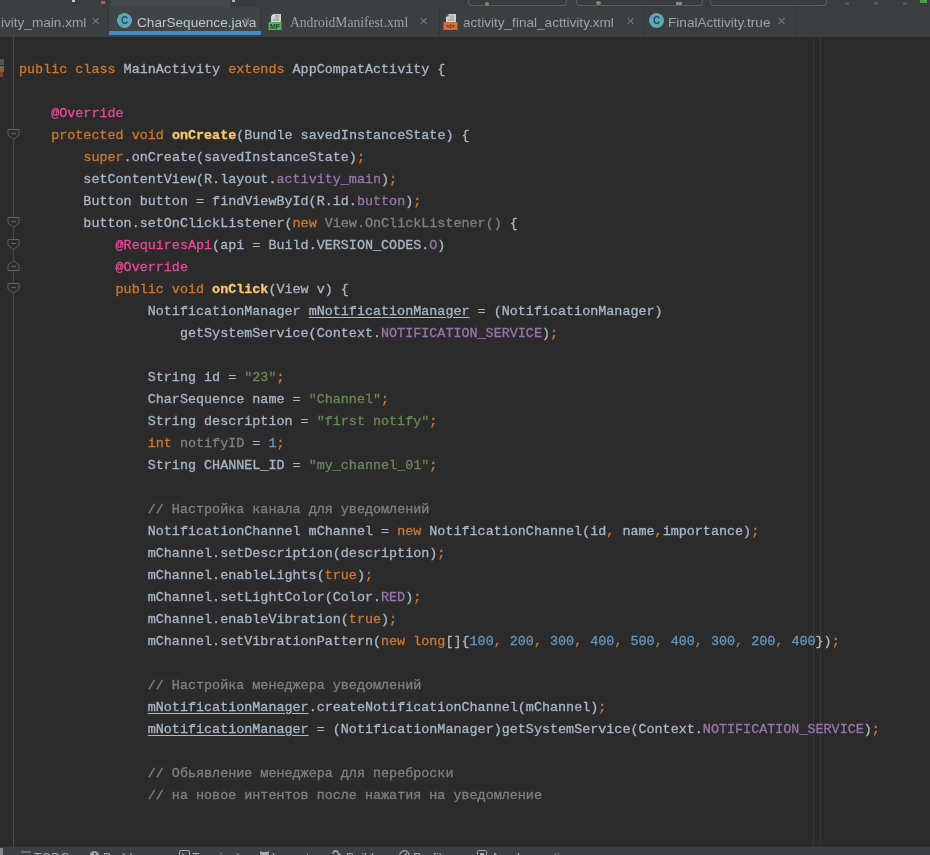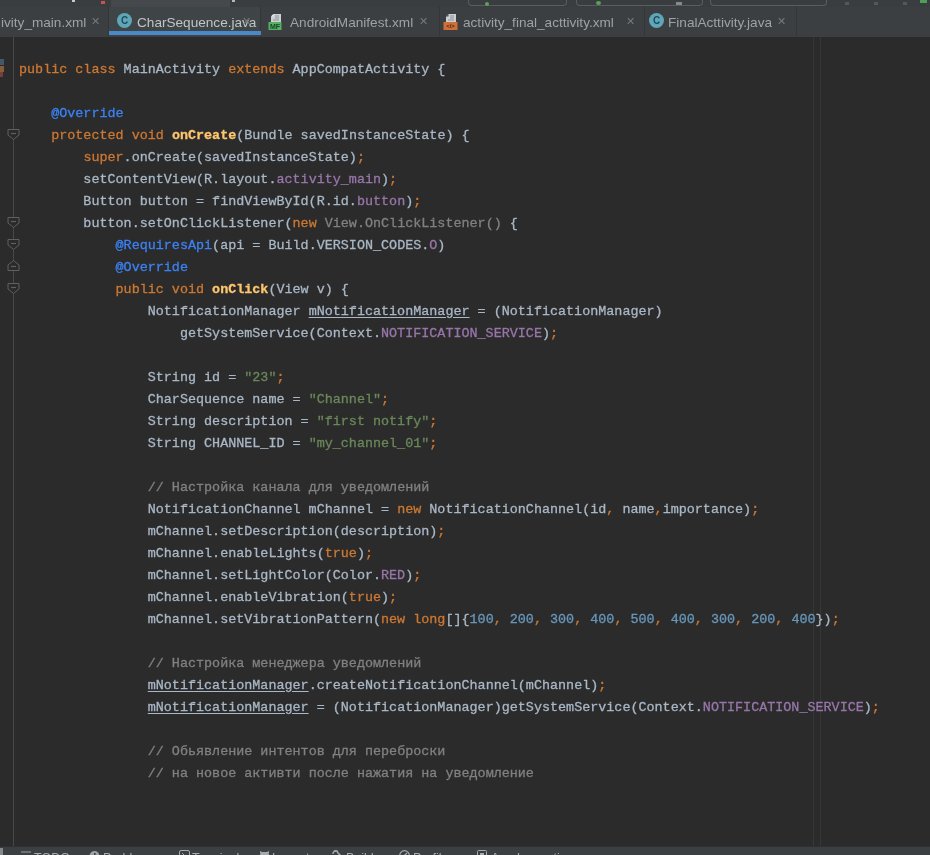--- a/index.html
+++ b/index.html
@@ -15,21 +15,21 @@
   .closex{position:absolute;top:9px;width:11px;height:11px;color:#75797c;font-size:11px;line-height:11px;text-align:center;}
   #underline{position:absolute;left:109px;top:24px;width:152px;height:4px;background:#4a88c7;}
   #seltab{position:absolute;left:109px;top:0;width:152px;height:29px;background:#3f4447;}
   
   #editor{left:0;top:37px;width:930px;height:809px;background:#2b2b2b;}
   .vguide{position:absolute;top:0;width:1px;height:809px;background:#353839;}
   #gutline{position:absolute;left:13px;top:0;width:1px;height:809px;background:#47494b;}
   #code{position:absolute;left:19px;top:21.5px;font-family:"Liberation Mono",monospace;font-size:13.42px;line-height:22px;color:#a9b7c6;-webkit-text-stroke:0.3px;}
   #code div{height:22px;white-space:pre;}
   .k{color:#cc7832;}
-  .a{color:#3b82f6;}
+  .a{color:#ec4899;}
   .m{color:#ffc66d;font-weight:bold;}
   .s{color:#6a8759;}
   .n{color:#6897bb;}
   .c{color:#808080;margin-top:25px;}
   .f{color:#9876aa;}
   #code b{color:#cc7832;font-weight:normal;}
   .u{text-decoration:underline;text-underline-offset:2px;}
   
   #status{left:0;top:846px;width:930px;height:9px;background:#3c3f41;border-top:1px solid #2e3133;}
   .stitem{position:absolute;top:4px;font-size:12.5px;color:#a9acae;white-space:pre;}
@@ -69,37 +69,37 @@
     <path d="M5.5 1 L13 1 L13 9 L3 9 L3 3.5 Z" fill="#cdd0d2"></path>
     <path d="M3 3.5 L5.5 1 L5.5 3.5 Z" fill="#eceeee"></path>
     <g stroke="#8f9496" stroke-width="1">
         <line x1="7" y1="3" x2="11" y2="3"></line>
         <line x1="7" y1="5" x2="11" y2="5"></line>
         <line x1="5" y1="7" x2="11" y2="7"></line>
       </g>
     <rect x="0.5" y="9" width="13" height="8" fill="#55b264"></rect>
     <text x="7" y="15.5" font-size="7" font-weight="bold" fill="#1d4125" text-anchor="middle" font-family="Liberation Sans">MF</text>
   </svg>
-  <div class="tabtxt" style="left:290px;">AndroidManifest.xml</div>
+  <div class="tabtxt" style="left:290px;font-family:Liberation Serif, serif;">AndroidManifest.xml</div>
   <div class="closex" style="left:418px;">✕</div>
   <svg class="abs" style="left:443px;top:6px;" width="17" height="17" viewBox="0 0 17 17">
     <path d="M5.5 1 L13 1 L13 9 L3 9 L3 3.5 Z" fill="#cdd0d2"></path>
     <path d="M3 3.5 L5.5 1 L5.5 3.5 Z" fill="#43484a"></path>
     <g stroke="#8f9496" stroke-width="1">
         <line x1="7" y1="3" x2="11" y2="3"></line>
         <line x1="7" y1="5" x2="11" y2="5"></line>
         <line x1="5" y1="7" x2="11" y2="7"></line>
       </g>
     <rect x="0.5" y="9" width="14" height="8" fill="#ce7038"></rect>
     <text x="7.5" y="15" font-size="6" font-weight="bold" fill="#4a2a12" text-anchor="middle" font-family="Liberation Sans">&lt;/&gt;</text>
   </svg>
   <div class="tabtxt" style="left:463px;">activity_final_acttivity.xml</div>
   <div class="closex" style="left:625px;">✕</div>
   <div class="cicon" style="left:649px;top:6px;">C</div>
-  <div class="tabtxt" style="left:668px;">FinalActtivity.java</div>
+  <div class="tabtxt" style="left:668px;">FinalActtivity.true</div>
   <div class="closex" style="left:776px;">✕</div>
   <div id="underline"></div>
 </div>
 <div id="editor" class="abs">
   <div class="vguide" style="left:813px;"></div>
   <div class="vguide" style="left:820px;"></div>
   <div id="gutline"></div>
   <div class="abs" style="left:0;top:22px;width:4px;height:6px;background:#4e6a8c;opacity:.7;"></div>
   <div class="abs" style="left:0;top:29px;width:4px;height:6px;background:#b07040;opacity:.7;"></div>
   <div class="abs" style="left:0;top:35px;width:3px;height:5px;background:#a05048;opacity:.6;"></div>
@@ -130,36 +130,37 @@
 <div>        button.setOnClickListener(<span class="k">new </span><span class="c">View.OnClickListener() </span>{</div>
 <div>            <span class="a">@RequiresApi</span>(api = Build.VERSION_CODES.<span class="f">O</span>)</div>
 <div>            <span class="a">@Override</span></div>
 <div>            <span class="k">public void </span><span class="m">onClick</span>(View v) {</div>
 <div>                NotificationManager <span class="u">mNotificationManager</span> = (NotificationManager)</div>
 <div>                    getSystemService(Context.<span class="f">NOTIFICATION_SERVICE</span>)<b>;</b></div>
 <div> </div>
 <div>                String id = <span class="s">"23"</span><b>;</b></div>
 <div>                CharSequence name = <span class="s">"Channel"</span><b>;</b></div>
 <div>                String description = <span class="s">"first notify"</span><b>;</b></div>
+<div>                <span class="k">int </span><span class="c">notifyID</span> = <span class="n">1</span><b>;</b></div>
 <div>                String CHANNEL_ID = <span class="s">"my_channel_01"</span><b>;</b></div>
 <div> </div>
 <div>                <span class="c">// Настройка канала для уведомлений</span></div>
 <div>                NotificationChannel mChannel = <span class="k">new </span>NotificationChannel(id<b>,</b> name<b>,</b>importance)<b>;</b></div>
 <div>                mChannel.setDescription(description)<b>;</b></div>
 <div>                mChannel.enableLights(<span class="k">true</span>)<b>;</b></div>
 <div>                mChannel.setLightColor(Color.<span class="f">RED</span>)<b>;</b></div>
 <div>                mChannel.enableVibration(<span class="k">true</span>)<b>;</b></div>
 <div>                mChannel.setVibrationPattern(<span class="k">new long</span>[]{<span class="n">100</span><b>,</b> <span class="n">200</span><b>,</b> <span class="n">300</span><b>,</b> <span class="n">400</span><b>,</b> <span class="n">500</span><b>,</b> <span class="n">400</span><b>,</b> <span class="n">300</span><b>,</b> <span class="n">200</span><b>,</b> <span class="n">400</span>})<b>;</b></div>
 <div> </div>
 <div>                <span class="c">// Настройка менеджера уведомлений</span></div>
 <div>                <span class="u">mNotificationManager</span>.createNotificationChannel(mChannel)<b>;</b></div>
 <div>                <span class="u">mNotificationManager</span> = (NotificationManager)getSystemService(Context.<span class="f">NOTIFICATION_SERVICE</span>)<b>;</b></div>
 <div> </div>
-<div>                <span class="c">// Обьявление интентов для переброски</span></div>
-<div>                <span class="c">// на новое активти после нажатия на уведомление</span></div>
+<div>                <span class="c">// Обьявление менеджера для переброски</span></div>
+<div>                <span class="c">// на новое интентов после нажатия на уведомление</span></div>
 </div>
 </div>
 <div id="status" class="abs">
   <div class="abs" style="left:0;top:1px;width:3px;height:8px;background:#85898c;"></div>
   <svg class="abs" style="left:20px;top:3px;" width="13" height="8" viewBox="0 0 13 8">
     <g stroke="#96999c" stroke-width="1.1">
       <line x1="1" y1="2" x2="11" y2="2"></line>
         <line x1="1" y1="6" x2="11" y2="6"></line>
     </g>
   </svg>

